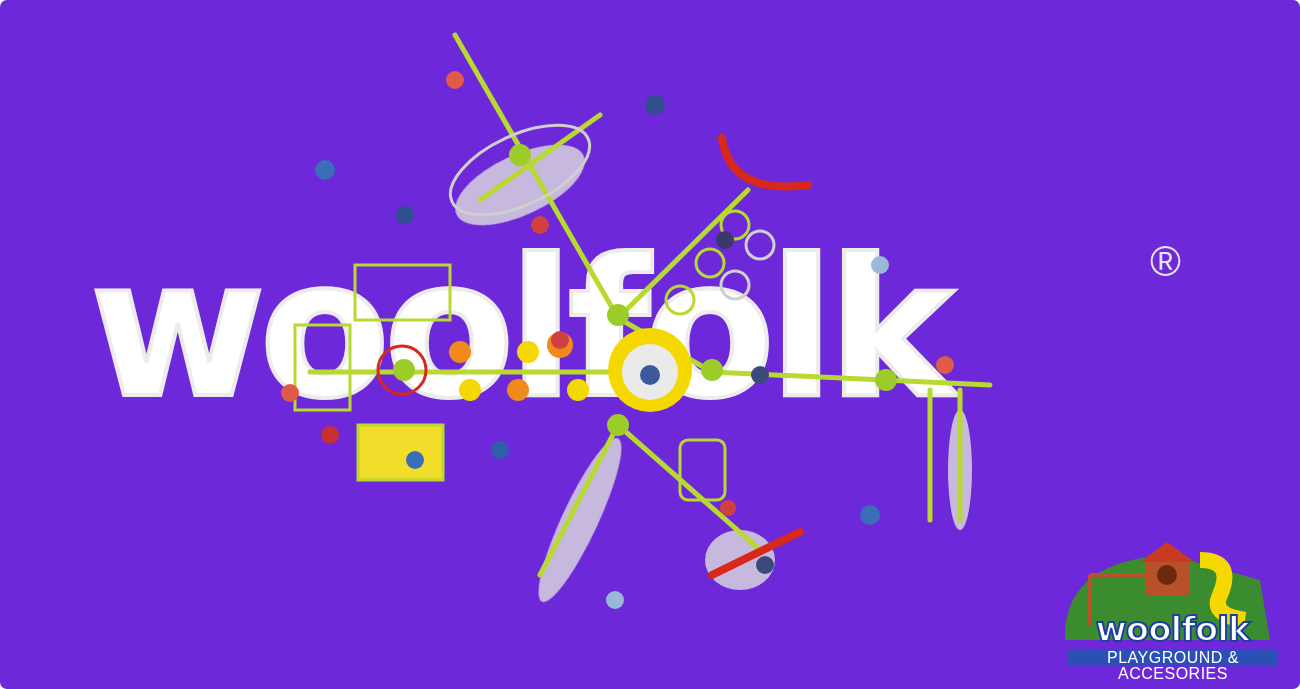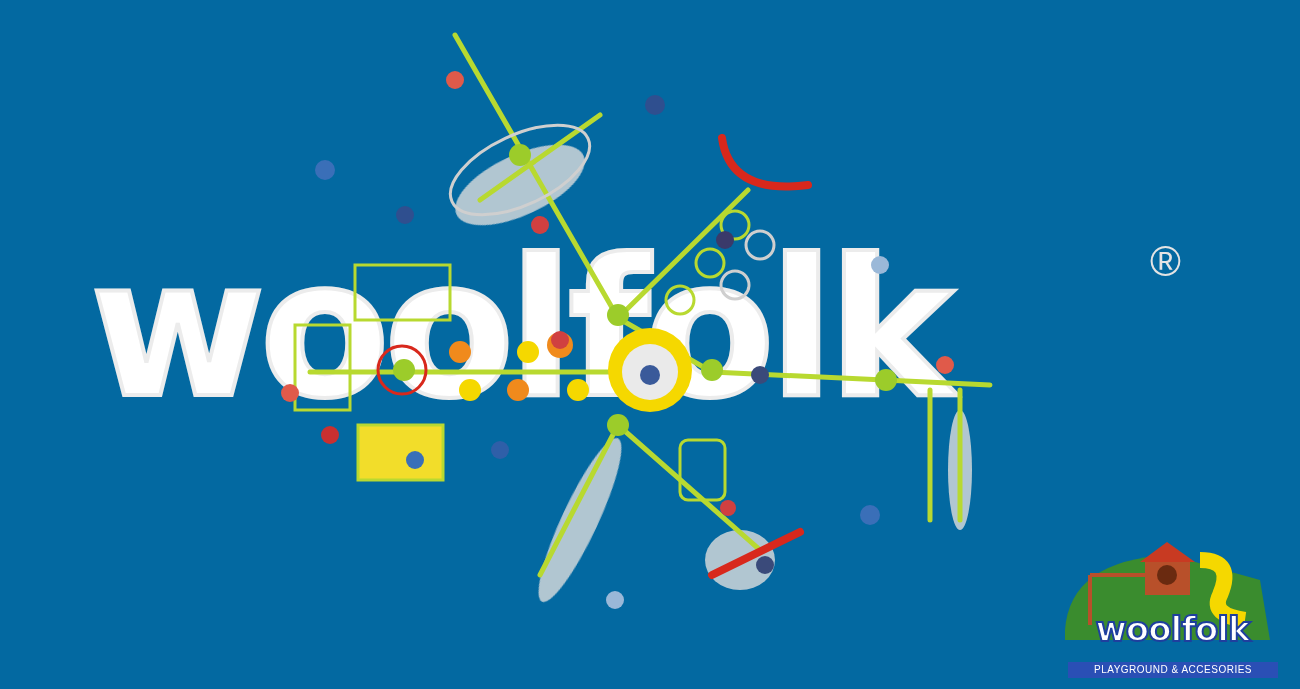--- a/index.html
+++ b/index.html
@@ -1,22 +1,22 @@
 <!DOCTYPE html>
 <html><head>
 <meta charset="utf-8">
 <style>
   html,body{margin:0;padding:0;background:#ffffff;}
-  .stage{position:relative;width:1300px;height:689px;overflow:hidden;background:#0369a1;font-family:"Liberation Sans",sans-serif;}
+  .stage{position:relative;width:1300px;height:689px;overflow:hidden;background:#6d28d9;font-family:"Liberation Sans",sans-serif;border-radius:7px;}
   .watermark{position:absolute;left:90px;top:235px;font-family:"DejaVu Sans",sans-serif;font-weight:bold;font-size:190px;letter-spacing:-6px;color:#fff;-webkit-text-stroke:4px #ececec;text-shadow:0 0 2px #e6e6e6;line-height:1;}
   .reg{position:absolute;left:1150px;top:238px;font-size:42px;color:#e4e4e4;}
   svg.scene{position:absolute;left:0;top:0;}
   .logo{position:absolute;left:1060px;top:540px;width:225px;height:130px;}
   .logo-text{position:absolute;left:1065px;top:612px;width:215px;text-align:center;font-family:"DejaVu Sans",sans-serif;font-weight:bold;font-size:34px;color:#fff;-webkit-text-stroke:2px #1e3f9e;letter-spacing:-1px;line-height:1;}
-  .logo-sub{position:absolute;left:1068px;top:650px;width:210px;height:16px;background:#2a4fb5;color:#fff;font-size:10px;text-align:center;line-height:16px;letter-spacing:0.5px;margin-top:12px;}
+  .logo-sub{position:absolute;left:1068px;top:650px;width:210px;height:16px;background:#2a4fb5;color:#fff;font-size:16px;text-align:center;line-height:16px;letter-spacing:0.5px;}
 </style>
 </head>
 <body>
 
 <div class="stage">
   <div class="watermark">woolfolk</div>
   <div class="reg">®</div>
 
   <svg class="scene" width="1300" height="689">
 

